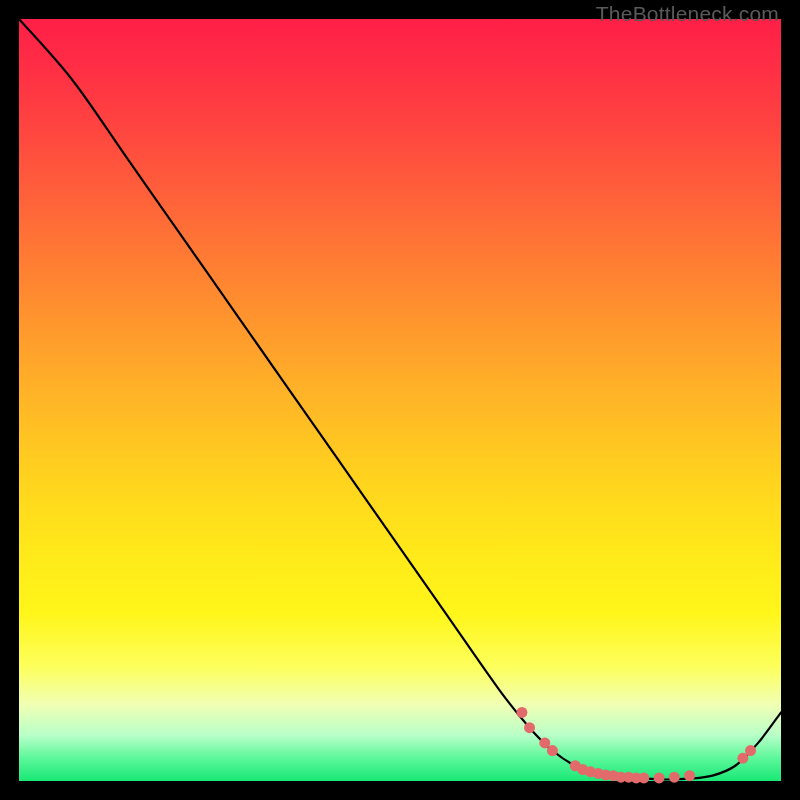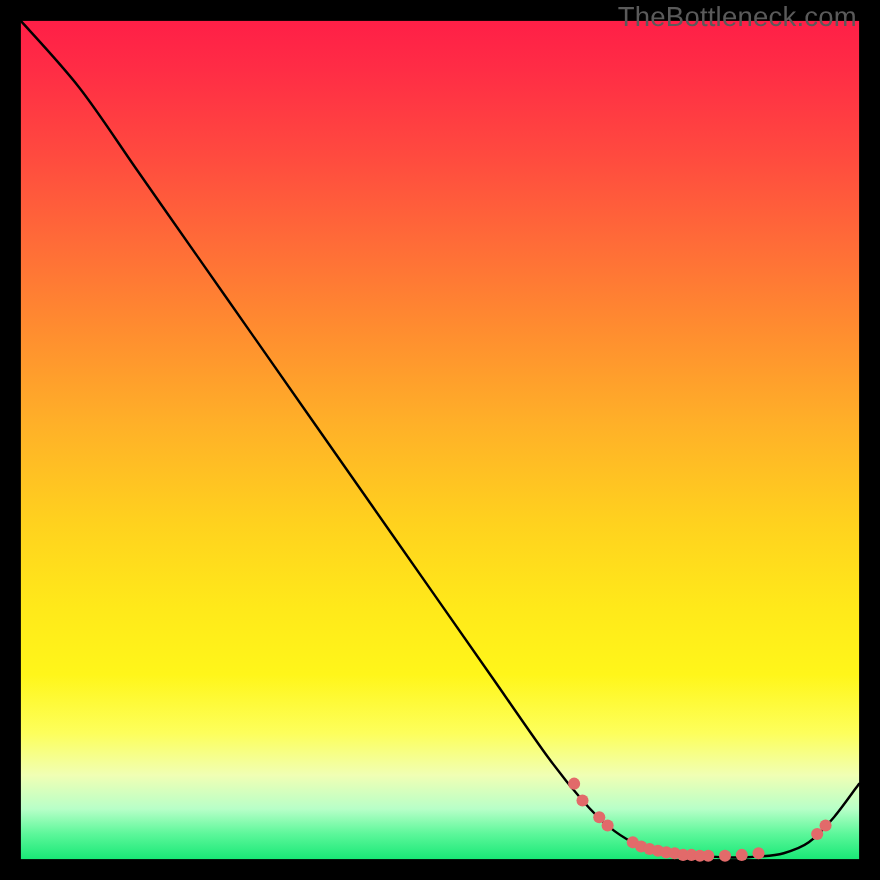--- a/index.html
+++ b/index.html
@@ -40,21 +40,21 @@
       #b8ffc8 94%,
       #5cf79a 97%,
       #19e876 100%
     );
   }
   .attribution {
     position: absolute;
     top: 2px;
     right: 21px;
     color: #5a5a5a;
-    font-size: 25px;
+    font-size: 21px;
     font-weight: 400;
     letter-spacing: 0.2px;
     text-align: center;
   }
   svg.curve {
     position: absolute;
     left: 0;
     top: 0;
     width: 762px;
     height: 762px;

